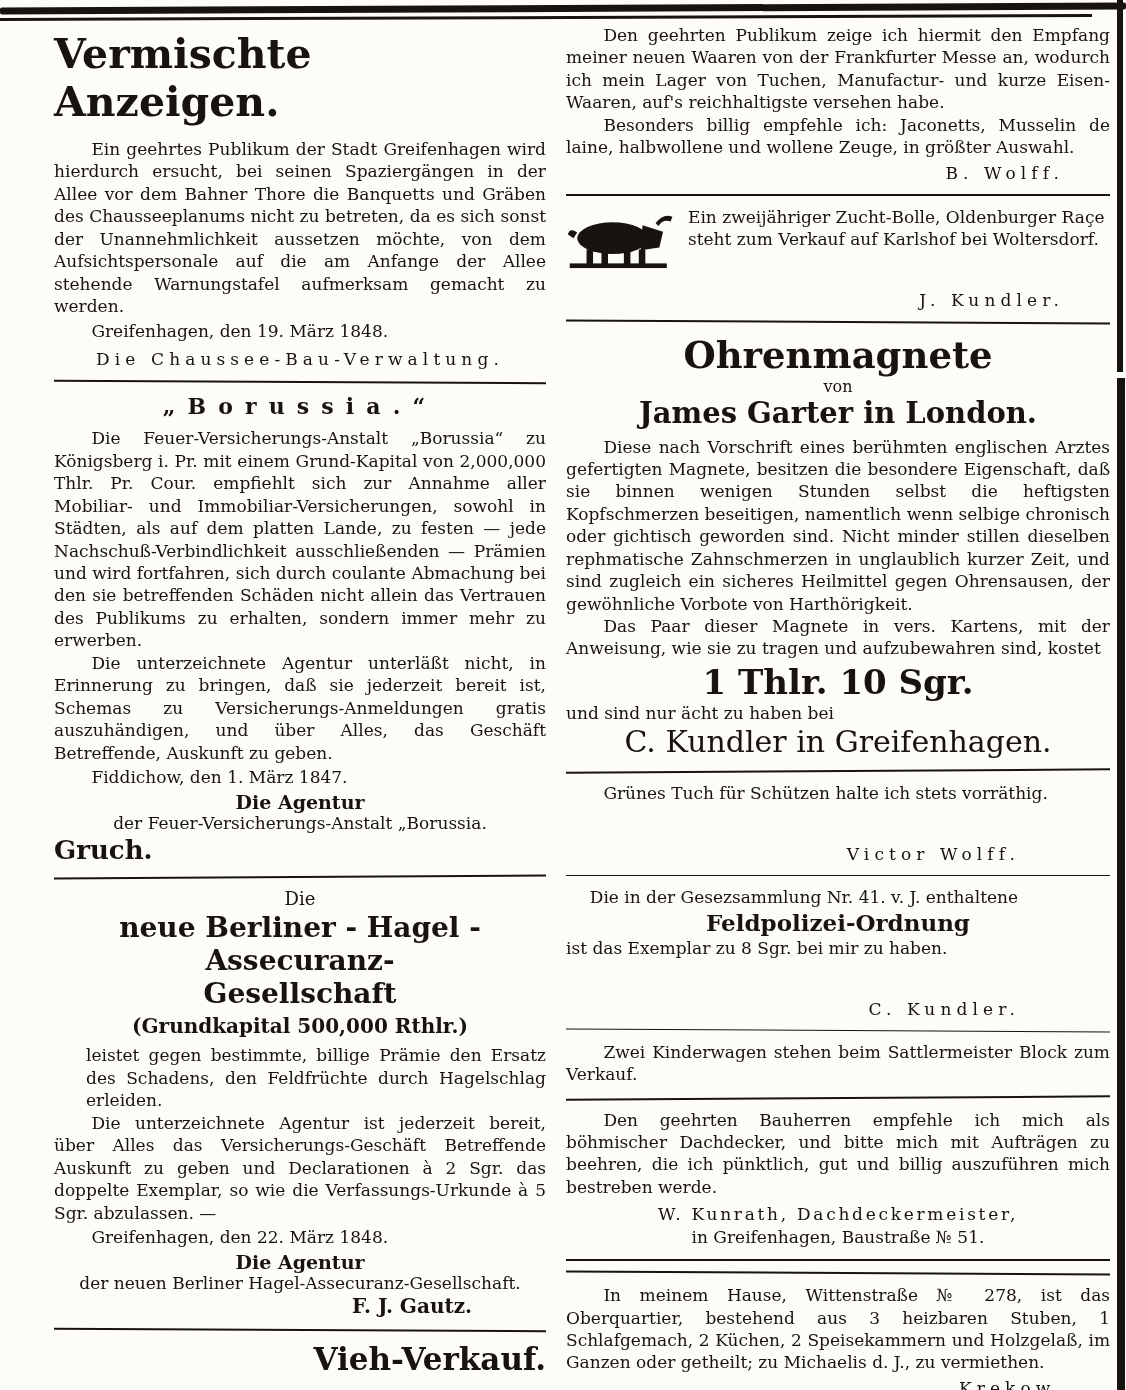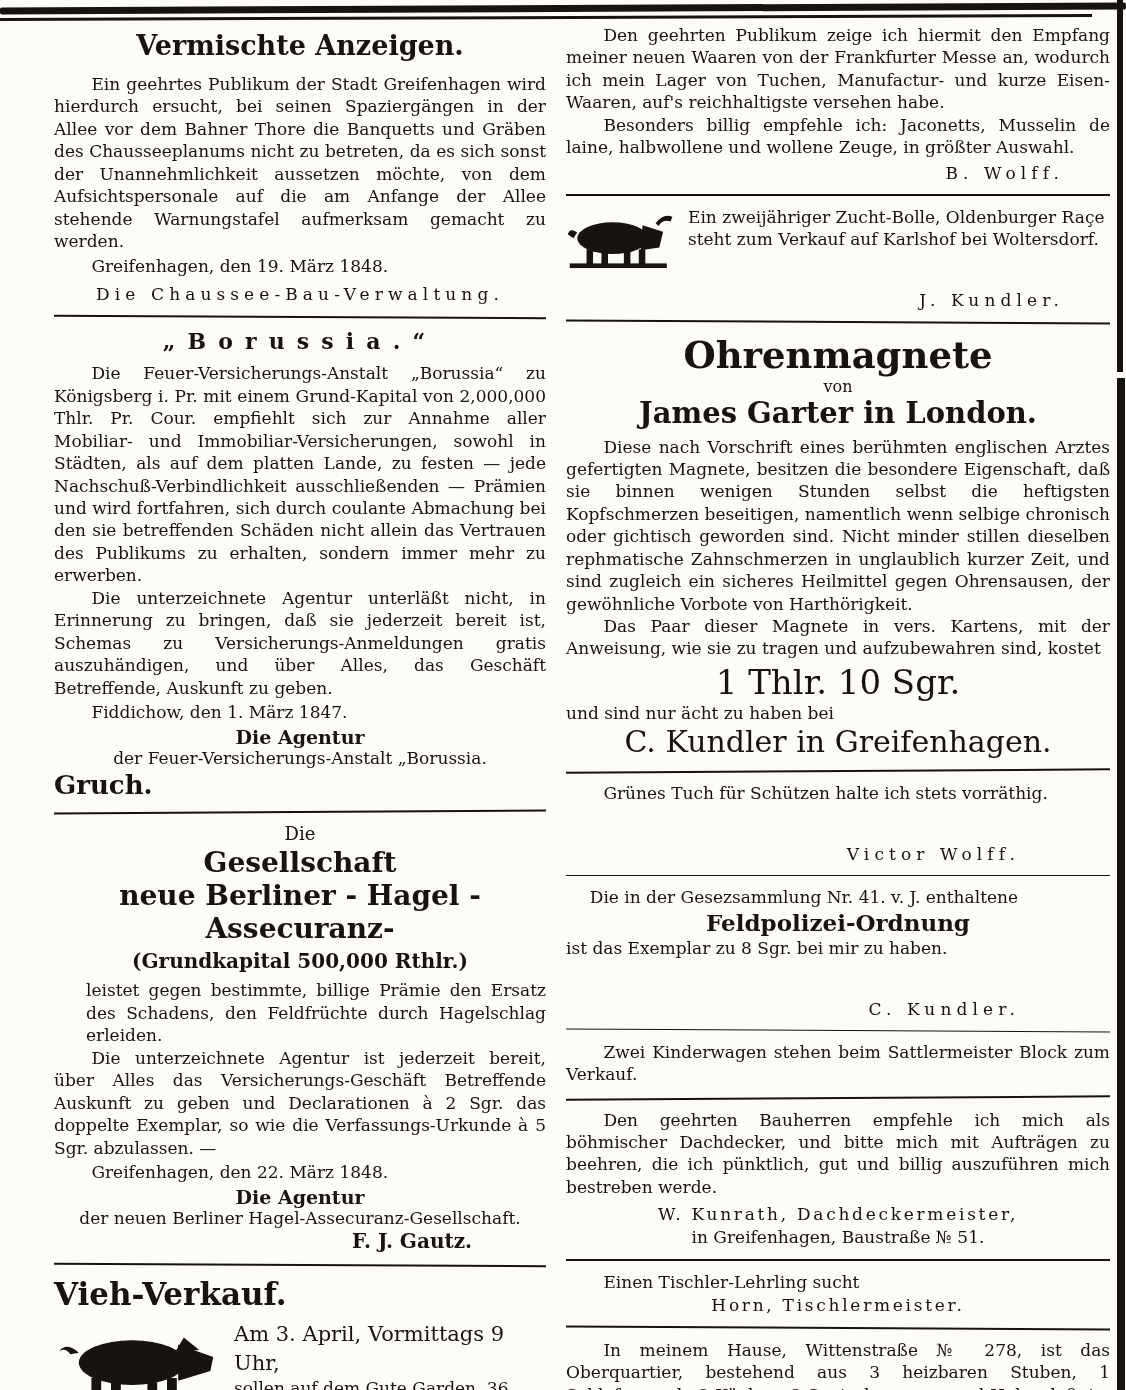--- a/index.html
+++ b/index.html
@@ -25,29 +25,29 @@
   .dateline { font-size:17px; line-height:1.32; text-indent:2.2em; margin-top:2px; }
   .center { text-align:center; }
   .spaced { letter-spacing:0.30em; }
   .spaced-sm { letter-spacing:0.16em; }
 
   .rule { border:none; border-top:2.5px solid #17130e; margin:11px 0 10px; }
   .rule.tilt1 { transform:rotate(-0.35deg); }
   .rule.tilt2 { transform:rotate(0.3deg); }
   .rule.thin { border-top-width:1.8px; }
 
-  .h-misc   { font-size:27px; font-weight:bold; text-align:center; margin:4px 0 12px; }
+  .h-misc   { font-size:41px; font-weight:bold; text-align:left; margin:4px 0 12px; }
   .h-borussia { font-size:22px; font-weight:bold; text-align:center; letter-spacing:0.55em; margin:2px 0 8px; }
   .h-hagel  { font-size:28px; font-weight:bold; text-align:center; line-height:1.18; margin:0; }
   .h-grundkapital { font-size:20px; font-weight:bold; text-align:center; margin:4px 0 6px; }
-  .h-vieh   { font-size:31px; font-weight:bold; text-align:left; margin:2px 0 8px; }
+  .h-vieh   { font-size:31px; font-weight:bold; text-align:right; margin:2px 0 8px; }
   .h-ohren  { font-size:37px; font-weight:bold; text-align:center; margin:0; }
   .h-von    { font-size:16px; text-align:center; margin:0; }
   .h-garter { font-size:29px; font-weight:bold; text-align:center; margin:0 0 6px; }
-  .h-price  { font-size:34px; font-weight:normal; text-align:center; margin:2px 0 0; }
+  .h-price  { font-size:34px; font-weight:bold; text-align:center; margin:2px 0 0; }
   .h-vendor { font-size:30px; font-weight:normal; text-align:center; margin:0 0 4px; }
   .h-feld   { font-size:23px; font-weight:bold; text-align:center; margin:1px 0; }
   .pre-title { font-size:18px; text-align:center; margin:0 0 2px; }
 
   .sig-center-bold { text-align:center; font-weight:bold; font-size:19px; margin-top:3px; }
   .sig-org { text-align:center; font-size:17px; }
   .sig-gruch { text-align:left; padding-right:48px; font-weight:bold; font-size:26px; margin-top:2px; }
   .sig-gautz { text-align:right; padding-right:74px; font-weight:bold; font-size:20px; margin-top:1px; }
   .sig-right-sp { text-align:right; padding-right:46px; font-size:17px; letter-spacing:0.3em;margin-top:39px; }
 
@@ -85,22 +85,22 @@
     <p class="dateline">Fiddichow, den 1. März 1847.</p>
     <p class="sig-center-bold">Die Agentur</p>
     <p class="sig-org">der Feuer-Versicherungs-Anstalt „Borussia.</p>
     <p class="sig-gruch">Gruch.</p>
   </section>
 
   <hr class="rule tilt1">
 
   <section>
     <p class="pre-title">Die</p>
+    <h2 class="h-hagel">neue Berliner - Hagel - Assecuranz-</h2>
     <h2 class="h-hagel">Gesellschaft</h2>
-    <h2 class="h-hagel">neue Berliner - Hagel - Assecuranz-</h2>
     <p class="h-grundkapital">(Grundkapital 500,000 Rthlr.)</p>
     <p class="body" style="text-indent:0;margin-left:32px;">leistet gegen bestimmte, billige Prämie den Ersatz des Schadens, den Feldfrüchte durch Hagelschlag erleiden.</p>
     <p class="body">Die unterzeichnete Agentur ist jederzeit bereit, über Alles das Versicherungs-Geschäft Betreffende Auskunft zu geben und Declarationen à 2 Sgr. das doppelte Exemplar, so wie die Verfassungs-Urkunde à 5 Sgr. abzulassen. —</p>
     <p class="dateline">Greifenhagen, den 22. März 1848.</p>
     <p class="sig-center-bold">Die Agentur</p>
     <p class="sig-org">der neuen Berliner Hagel-Assecuranz-Gesellschaft.</p>
     <p class="sig-gautz">F. J. Gautz.</p>
   </section>
 
   <hr class="rule tilt2">
@@ -198,24 +198,20 @@
   <hr class="rule tilt1">
 
   <section>
     <p class="body">Den geehrten Bauherren empfehle ich mich als böhmischer Dachdecker, und bitte mich mit Aufträgen zu beehren, die ich pünktlich, gut und billig auszuführen mich bestreben werde.</p>
     <p class="line center spaced-sm" style="margin-top:5px;">W. Kunrath, Dachdeckermeister,</p>
     <p class="line center">in Greifenhagen, Baustraße № 51.</p>
   </section>
 
   <hr class="rule">
 
-  <section>
-    <p class="line" style="text-indent:2.2em;">Einen Tischler-Lehrling sucht</p>
-    <p class="line center spaced-sm">Horn, Tischlermeister.</p>
-  </section>
 
   <hr class="rule tilt2">
 
   <section>
     <p class="body">In meinem Hause, Wittenstraße № 278, ist das Oberquartier, bestehend aus 3 heizbaren Stuben, 1 Schlafgemach, 2 Küchen, 2 Speisekammern und Holzgelaß, im Ganzen oder getheilt; zu Michaelis d. J., zu vermiethen.</p>
     <p class="sig-right-sp" style="margin-top:4px;">Krekow.</p>
   </section>
 
 </div>
 

